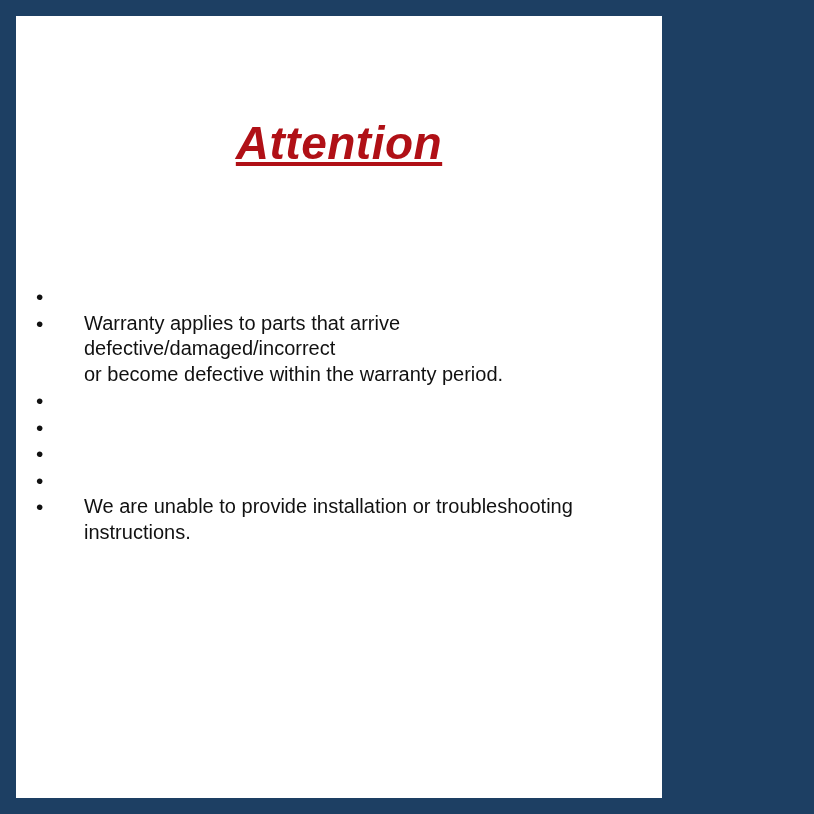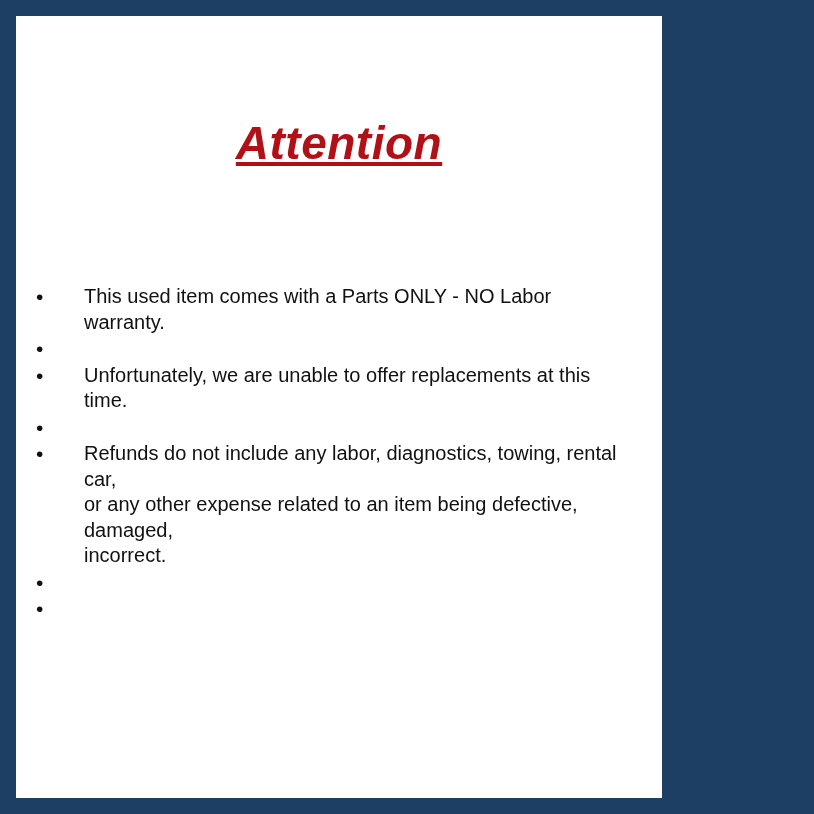--- a/index.html
+++ b/index.html
@@ -79,47 +79,46 @@
 
 <div class="page">
   <div class="sheet">
 
     <h1 class="title">Attention</h1>
 
     <ul class="bullets">
 
       <li class="bullet-row">
         <span class="bullet-dot">•</span>
-        <span class="bullet-text">This used item comes with a Parts ONLY - NO Labor warranty.</span>
       </li>
 
       <li class="bullet-row">
         <span class="bullet-dot">•</span>
-      </li>
-
-      <li class="bullet-row">
-        <span class="bullet-dot">•</span>
-        <span class="bullet-text">Unfortunately, we are unable to offer replacements at this time.</span>
-      </li>
-
-      <li class="bullet-row">
-        <span class="bullet-dot">•</span>
-      </li>
-
-      <li class="bullet-row">
-        <span class="bullet-dot">•</span>
-        <span class="bullet-text">Refunds do not include any labor, diagnostics, towing, rental car,
-or any other expense related to an item being defective, damaged,
-incorrect.</span>
+        <span class="bullet-text">Warranty applies to parts that arrive defective/damaged/incorrect
+or become defective within the warranty period.</span>
       </li>
 
       <li class="bullet-row">
         <span class="bullet-dot">•</span>
       </li>
 
       <li class="bullet-row">
         <span class="bullet-dot">•</span>
       </li>
 
+      <li class="bullet-row">
+        <span class="bullet-dot">•</span>
+      </li>
+
+      <li class="bullet-row">
+        <span class="bullet-dot">•</span>
+      </li>
+
+      <li class="bullet-row">
+        <span class="bullet-dot">•</span>
+        <span class="bullet-text">We are unable to provide installation or troubleshooting
+instructions.</span>
+      </li>
+
     </ul>
 
   </div>
 </div>
 
 </body></html>

